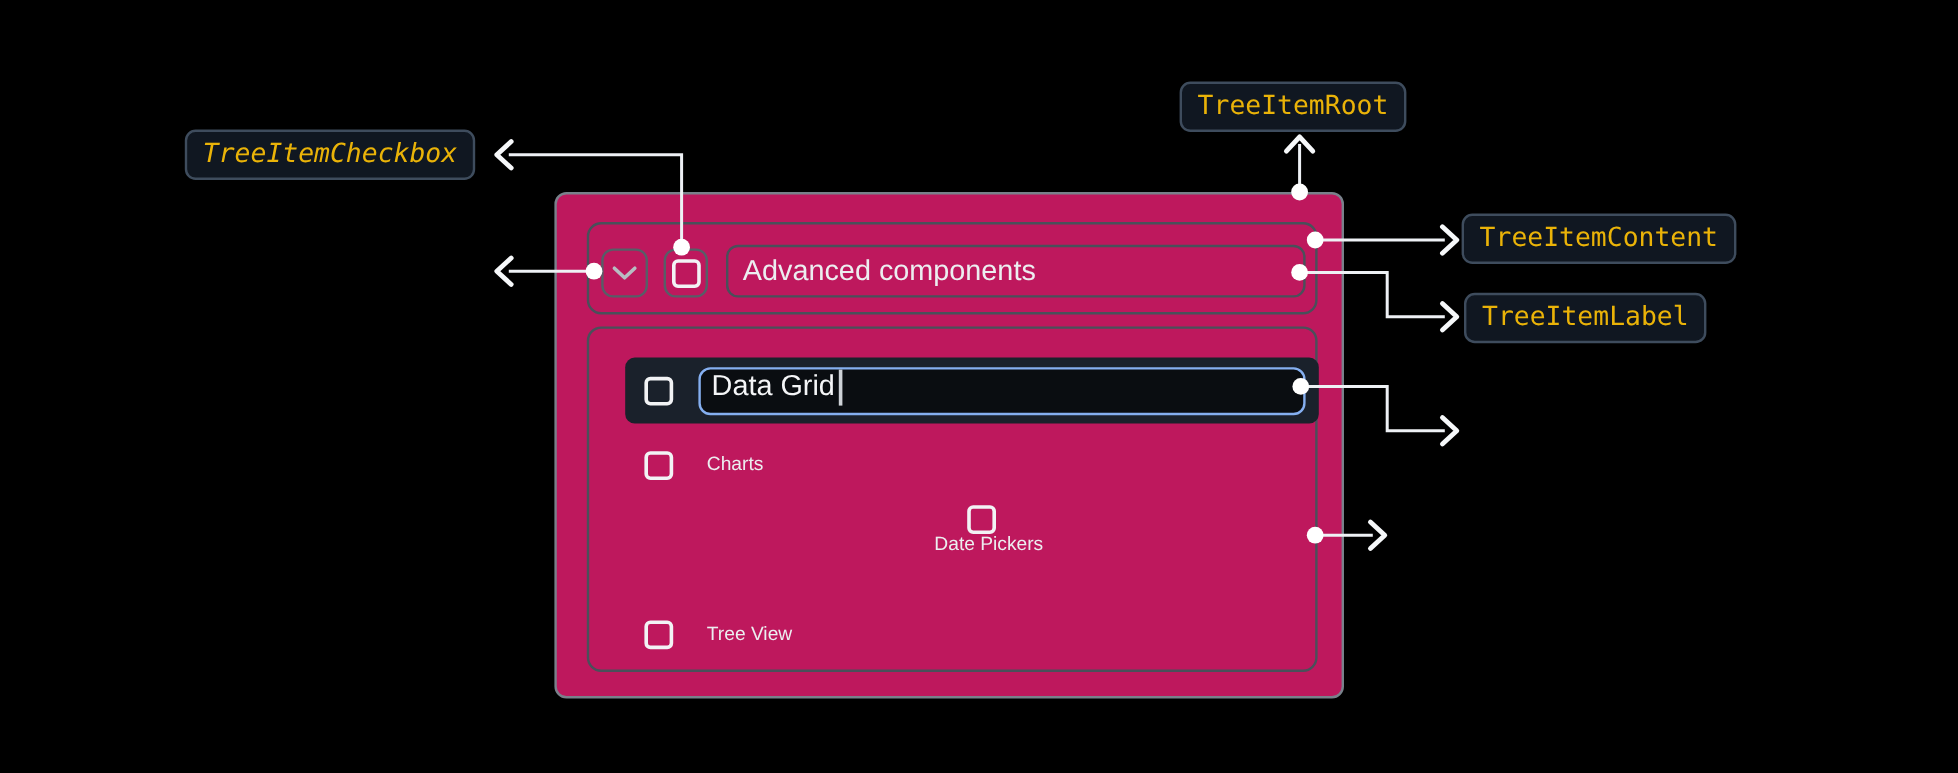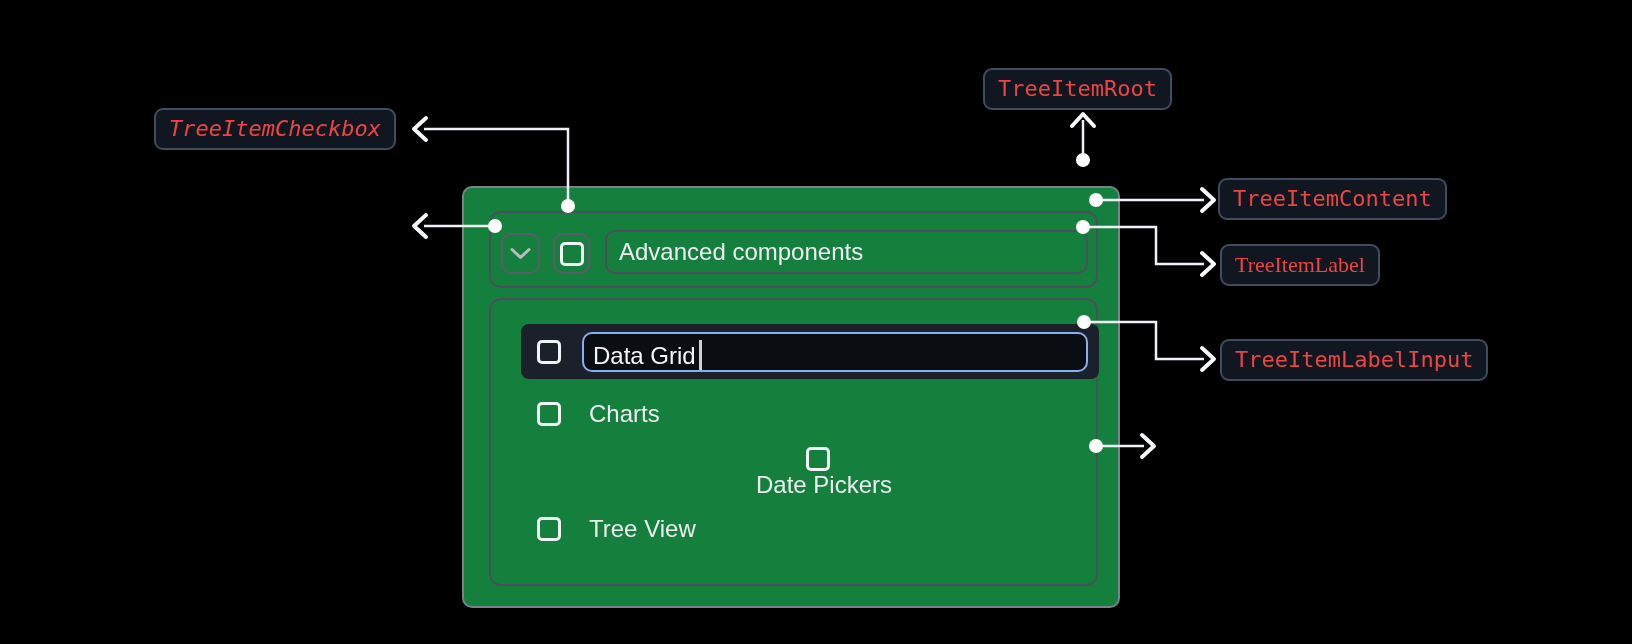--- a/index.html
+++ b/index.html
@@ -1,53 +1,53 @@
 <!DOCTYPE html>
 <html><head>
 <meta charset="utf-8">
 <style>
   html,body{margin:0;padding:0;background:#000;}
   #stage{position:relative;width:1632px;height:644px;background:#000;overflow:hidden;
          font-family:"Liberation Sans", sans-serif;}
   
   .badge{position:absolute;box-sizing:border-box;display:inline-block;
          background:#101721;border:2px solid #3e4c5d;border-radius:9px;
-         color:#ef4444;font-family:"DejaVu Sans Mono", monospace;
+         color:#eab308;font-family:"DejaVu Sans Mono", monospace;
          font-size:22px;line-height:22px;padding:8px 13px;white-space:nowrap;}
   .badge-root{left:983px;top:68px;}
   .badge-checkbox{left:154px;top:108px;font-style:italic;}
   .badge-iconcontainer{left:80px;top:205px;}
   .badge-content{left:1218px;top:178px;}
-  .badge-label{left:1220px;top:244px;font-family:Liberation Serif, serif;}
+  .badge-label{left:1220px;top:244px;}
   .badge-labelinput{left:1220px;top:339px;}
   .badge-grouptransition{left:1162px;top:424px;}
   
   .root-card{position:absolute;left:462px;top:160px;width:658px;height:422px;
-             box-sizing:border-box;background:#15803d;border:2px solid #79818b;border-radius:10px;margin-top:26px;}
+             box-sizing:border-box;background:#be185d;border:2px solid #79818b;border-radius:10px;}
   .content-box{position:absolute;left:25px;top:23px;width:609px;height:77px;
                box-sizing:border-box;border:2px solid #49505a;border-radius:12px;}
   .chev-btn{position:absolute;left:10px;top:20px;width:39px;height:41px;box-sizing:border-box;
             border:2px solid #575e67;border-radius:10px;display:flex;align-items:center;justify-content:center;}
   .cbx-container{position:absolute;left:62px;top:20px;width:37px;height:41px;box-sizing:border-box;
             border:2px solid #575e67;border-radius:10px;display:flex;align-items:center;justify-content:center;}
   .cbx{width:24px;height:24px;box-sizing:border-box;border:3px solid #f2f3f5;border-radius:5px;background:transparent;}
   .label-box{position:absolute;left:114px;top:17px;width:483px;height:44px;box-sizing:border-box;
              border:2px solid #49505a;border-radius:10px;display:flex;align-items:center;
              padding-left:12px;color:#eceef0;font-size:24px;}
   .group-box{position:absolute;left:25px;top:110px;width:609px;height:288px;
              box-sizing:border-box;border:2px solid #49505a;border-radius:12px;}
   .tree-row{position:absolute;left:30px;width:578px;height:56px;display:flex;align-items:center;}
   .row-editing{top:24px;height:55px;background:#1a212b;border-radius:8px;}
-  .row-1{top:86px;} .row-2{top:147px;height:57px;flex-direction:column;} .row-3{top:201px;}
+  .row-1{top:86px;} .row-2{top:147px;height:57px;flex-direction:column;} .row-3{top:227px;}
   .tree-row .cbx{margin-left:16px;flex:0 0 auto;}
   .row-editing .cbx{margin-left:16px;}
-  .item-label{margin-left:28px;color:#eceef0;font-size:24px;}
+  .item-label{margin-left:28px;color:#eceef0;font-size:16px;}
   .label-input{position:absolute;left:61px;top:8px;width:506px;height:40px;box-sizing:border-box;
                background:#0a0d11;border:2px solid #85aff0;border-radius:10px;
-               display:flex;align-items:flex-end;padding-left:9px;color:#f4f5f7;font-size:24px;}
+               display:flex;align-items:flex-start;padding-left:9px;color:#f4f5f7;font-size:24px;}
   .caret{display:inline-block;width:3px;height:30px;background:#cdd1d6;margin-left:3px;}
   
   #connectors{position:absolute;left:0;top:0;pointer-events:none;}
   .conn{stroke:#eef1f5;stroke-width:2.5;fill:none;}
   .arrowhead{stroke:#f6f8fa;stroke-width:4;fill:none;stroke-linecap:round;stroke-linejoin:round;}
   .dot{fill:#ffffff;}
   .chev-glyph{stroke:#b7bcc2;stroke-width:3;fill:none;stroke-linecap:round;stroke-linejoin:round;}
 </style>
 </head>
 <body>
@@ -126,15 +126,14 @@
 
     <path class="conn" d="M1098,446 L1144,446"></path>
     <path class="arrowhead" d="M1142,435 L1154,446 L1142,457"></path>
     <circle class="dot" cx="1096" cy="446" r="7"></circle>
   </svg>
 
   <div class="badge badge-root">TreeItemRoot</div>
   <div class="badge badge-checkbox">TreeItemCheckbox</div>
   <div class="badge badge-content">TreeItemContent</div>
   <div class="badge badge-label">TreeItemLabel</div>
-  <div class="badge badge-labelinput">TreeItemLabelInput</div>
 
 </div>
 
 </body></html>

